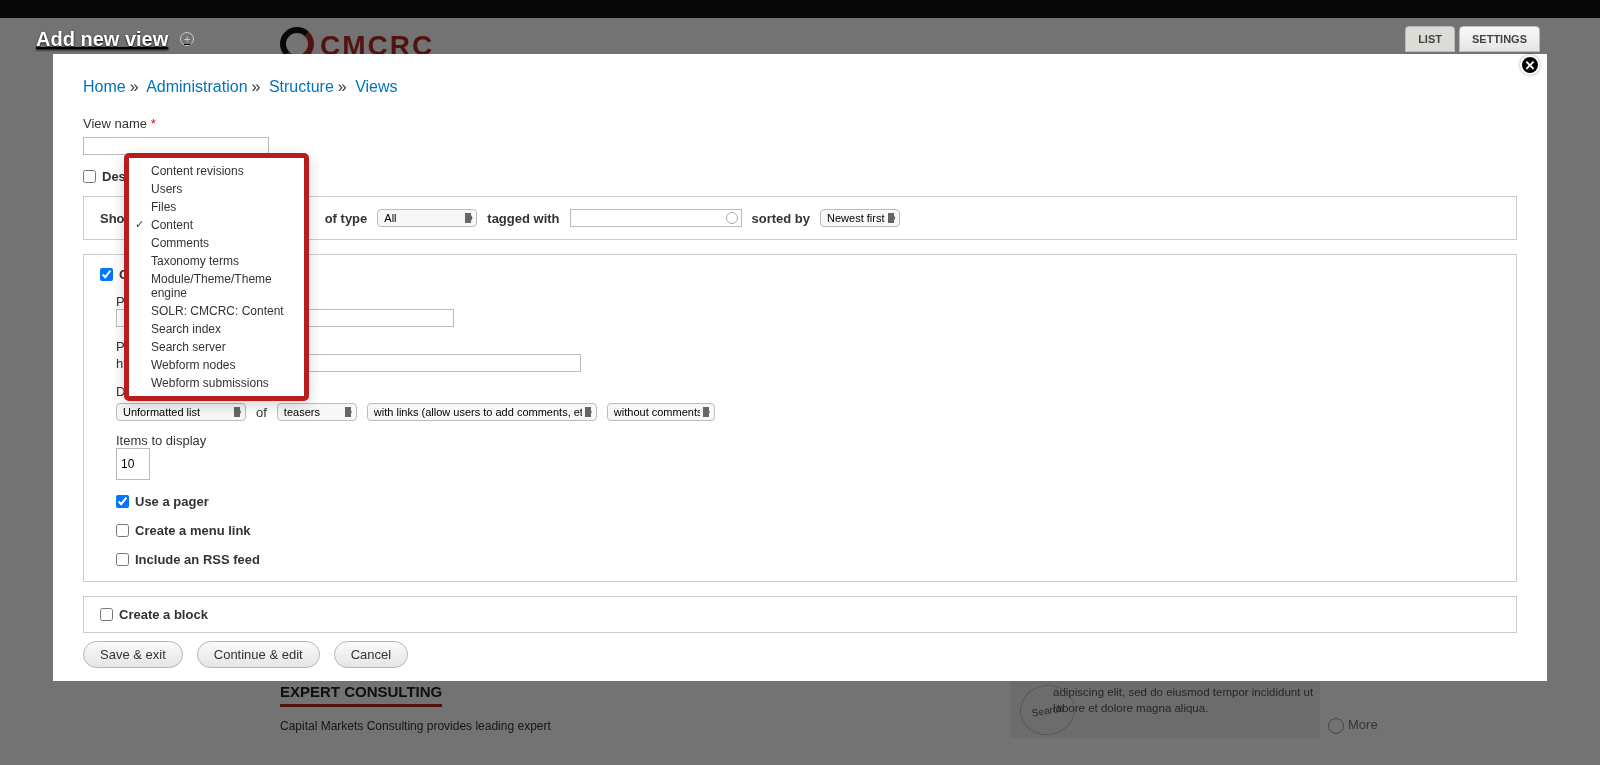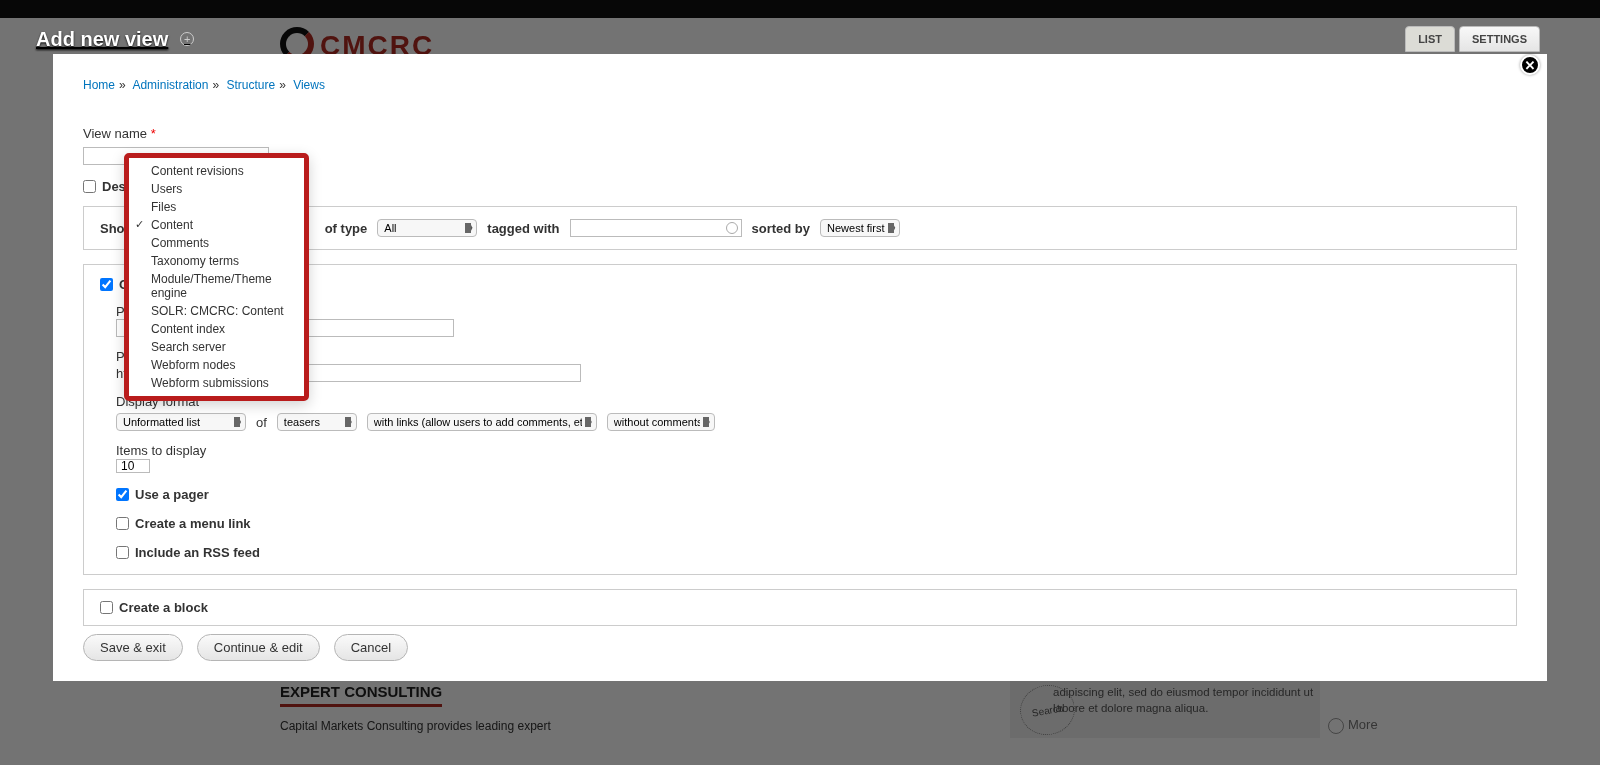--- a/index.html
+++ b/index.html
@@ -26,31 +26,31 @@
 
 .topbuttons { position:absolute; top:26px; right:60px; display:flex; gap:4px; }
 .topbuttons button { font-size:11px; font-weight:bold; color:#444; background:linear-gradient(#f8f8f8,#e5e5e5); border:1px solid #bbb; border-radius:4px 4px 0 0; padding:6px 12px; cursor:pointer; }
 .topbuttons button.active { background:#dcdcd6; }
 
 .dialog { position:absolute; top:54px; left:53px; right:53px; bottom:84px; background:#fff; }
 .close-btn { position:absolute; top:55px; right:60px; width:20px; height:20px; background:#000; color:#fff; border:2px solid #fff; border-radius:50%; display:flex; align-items:center; justify-content:center; font-size:13px; font-weight:bold; cursor:pointer; box-shadow:0 0 3px rgba(0,0,0,.4); }
 
 .content { padding: 24px 30px 14px; font-size: 13px; color:#333; }
 
-.breadcrumb { font-size:12px; margin-bottom:34px; }
+.breadcrumb { font-size:16px; margin-bottom:20px; }
 .breadcrumb a { color:#0074bd; text-decoration:none; }
 .breadcrumb .sep { color:#333; margin:0 4px; }
 
 .label { font-size:13px; font-weight:normal; color:#333; margin-bottom:6px; display:block; }
 .req { color:#e00; }
 
 input[type=text].inp, input[type=text].inp-sm { border:1px solid #bbb; padding:2px 4px; font-size:12px; background:#fff; }
 .inp { width:186px; height:18px; }
 .inp-path { width:338px; height:18px; }
-.inp-items { width:34px; height:14px; text-align:left; padding-left:4px;}
+.inp-items { width:34px; height:32px; text-align:left; padding-left:4px;}
 
 select.sel { font-size:11px; border:1px solid #bbb; background:#f7f7f7; height:18px; border-radius:4px; padding:0 14px 0 6px; -webkit-appearance:none; appearance:none; position:relative; }
 .sel-wrap { position:relative; display:inline-block; }
 .sel-wrap::after { content:""; position:absolute; right:6px; top:4px; width:6px; height:10px; pointer-events:none; background:
   linear-gradient(#666,#666); -webkit-mask: none; }
 .sel-wrap .arrows { position:absolute; right:5px; top:50%; transform:translateY(-50%); font-size:8px; line-height:4px; color:#555; pointer-events:none;}
 
 .tagged-input { width:172px; height:18px; border:1px solid #bbb; padding:1px 18px 1px 4px; font-size:12px; background:#fff; position:relative; display:inline-block;}
 .tagged-input .throbber { position:absolute; right:3px; top:2px; width:12px; height:12px; border:1px solid #aaa; border-radius:50%; }
 
@@ -197,17 +197,17 @@
 
 <div class="popup" id="popup">
     <div class="opt">Content revisions</div>
     <div class="opt">Users</div>
     <div class="opt">Files</div>
     <div class="opt sel">Content</div>
     <div class="opt">Comments</div>
     <div class="opt">Taxonomy terms</div>
     <div class="opt">Module/Theme/Theme engine</div>
     <div class="opt">SOLR: CMCRC: Content</div>
-    <div class="opt">Content index</div>
+    <div class="opt">Search index</div>
     <div class="opt">Search server</div>
     <div class="opt">Webform nodes</div>
     <div class="opt">Webform submissions</div>
   </div>
 
 </body></html>

